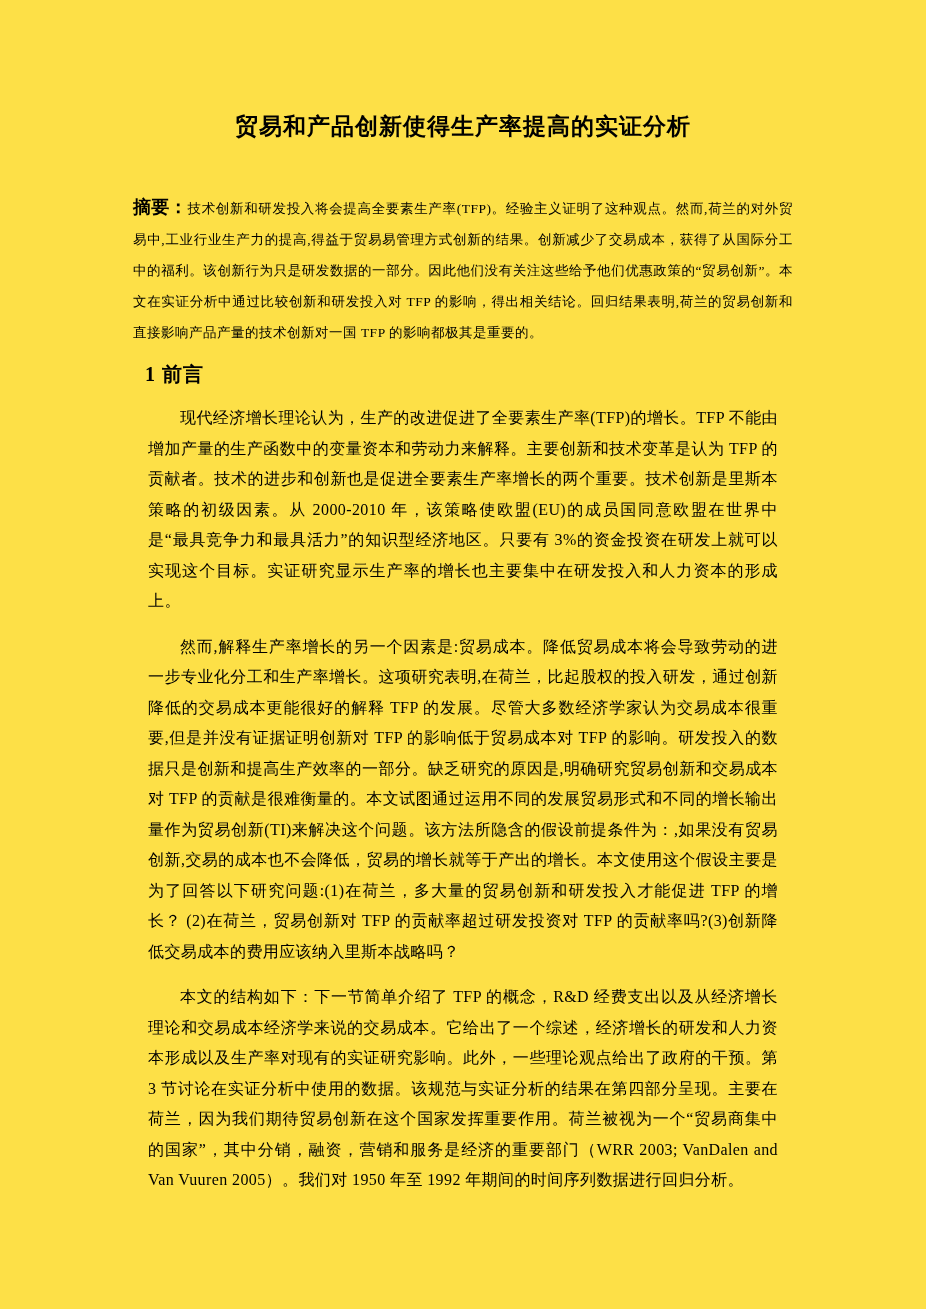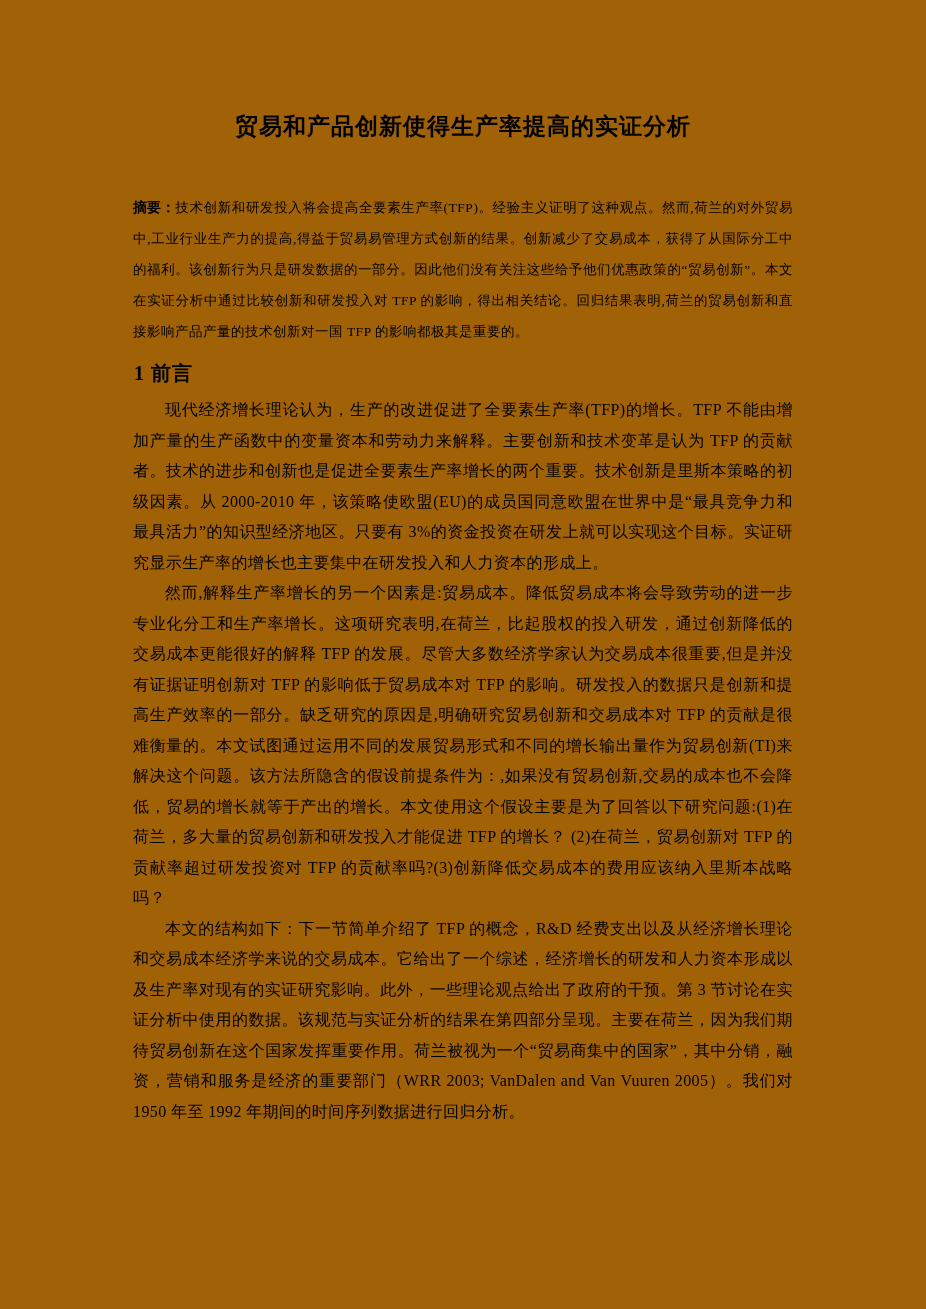--- a/index.html
+++ b/index.html
@@ -5,21 +5,21 @@
   html, body {
     margin: 0;
     padding: 0;
     background: #ffffff;
   }
   .page {
     position: relative;
     width: 926px;
     height: 1309px;
     margin: 0 auto;
-    background: #a16207;
+    background: #fde047;
     box-sizing: border-box;
     padding: 110px 133px 0 133px;
     overflow: hidden;
     color: #000000;
     font-family: "Liberation Serif", "DejaVu Serif", serif;
   }
   .doc-title {
     margin: 0 0 48px 0;
     text-align: center;
     font-size: 23px;
@@ -29,39 +29,39 @@
   }
   .abstract {
     margin: 0;
     font-size: 13.5px;
     line-height: 31px;
     text-align: justify;
     letter-spacing: 0.5px;
   }
   .abstract .block-label,
   .keywords .block-label {
-    font-size: 14px;
+    font-size: 18px;
     font-weight: bold;
     letter-spacing: 0;
   }
   .keywords {
     margin: 0 0 0 0;
     font-size: 13.5px;
     line-height: 31px;
     letter-spacing: 0.5px;
   }
   .section-heading {
-    margin: 12px 0 8px 1px;
+    margin: 12px 0 8px 12px;
     font-size: 20px;
     font-weight: bold;
     line-height: 28px;
     letter-spacing: 1px;
   }
   .body-para {
-    margin: 0;
+    margin: 15px;
     font-size: 16px;
     line-height: 30.5px;
     text-align: justify;
     text-indent: 2em;
     letter-spacing: 0.4px;
   }
 </style>
 </head>
 <body>
 

